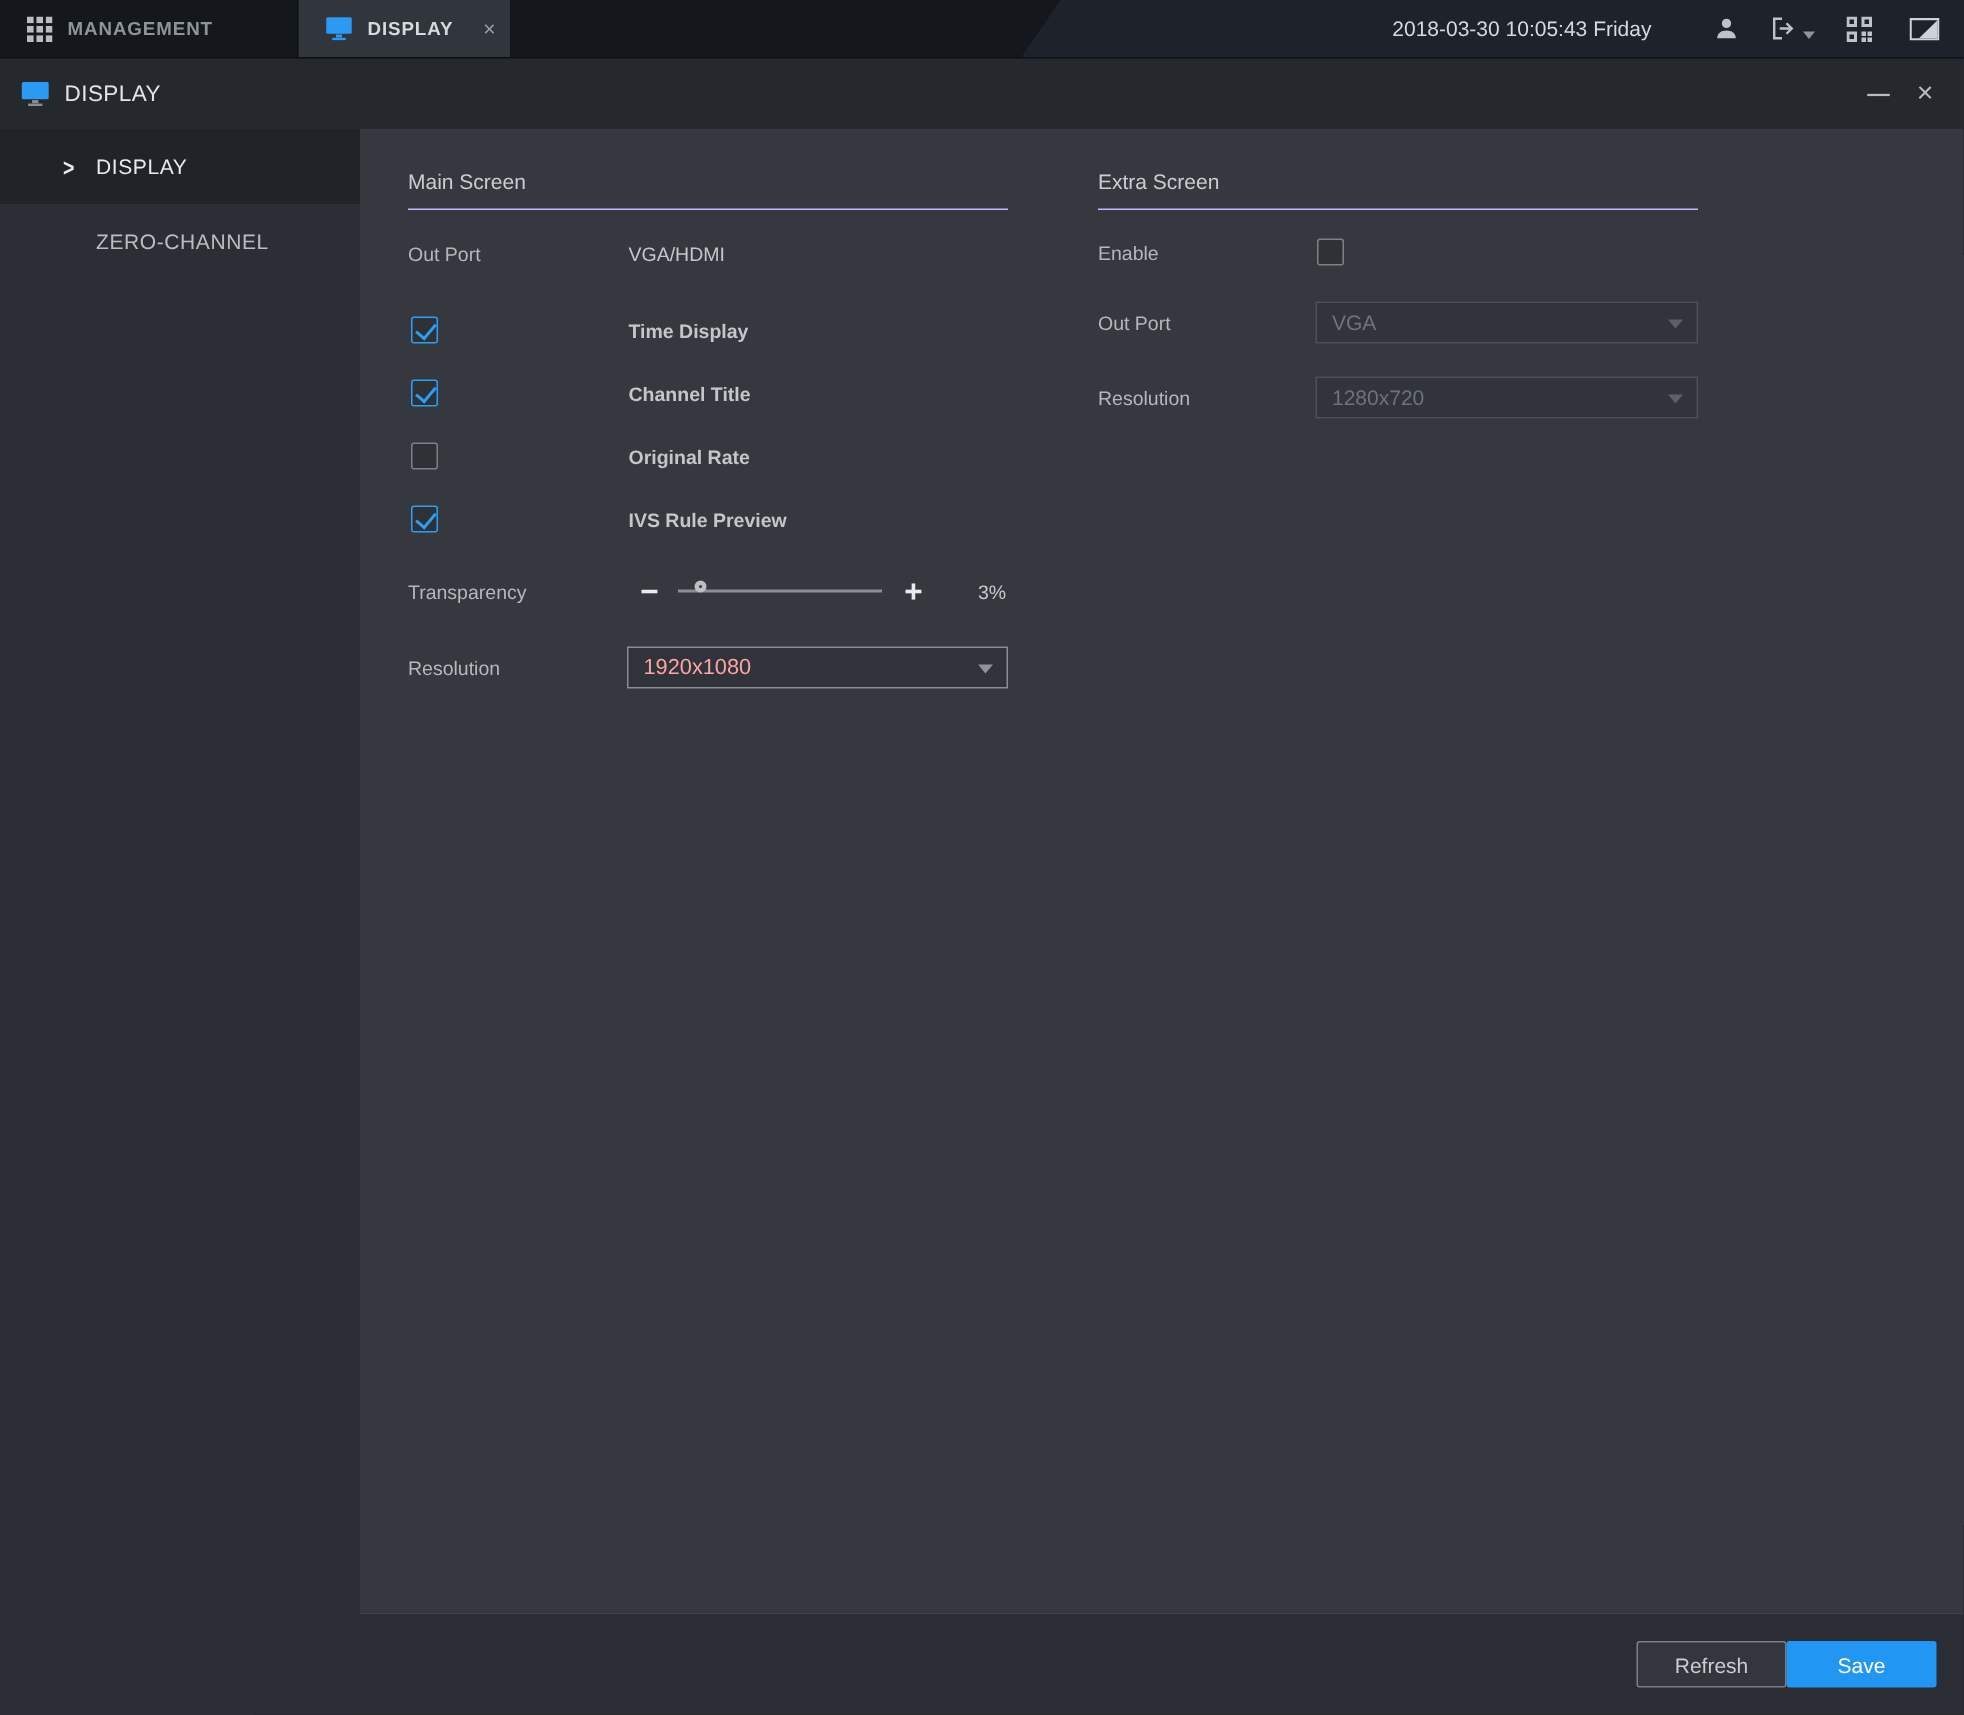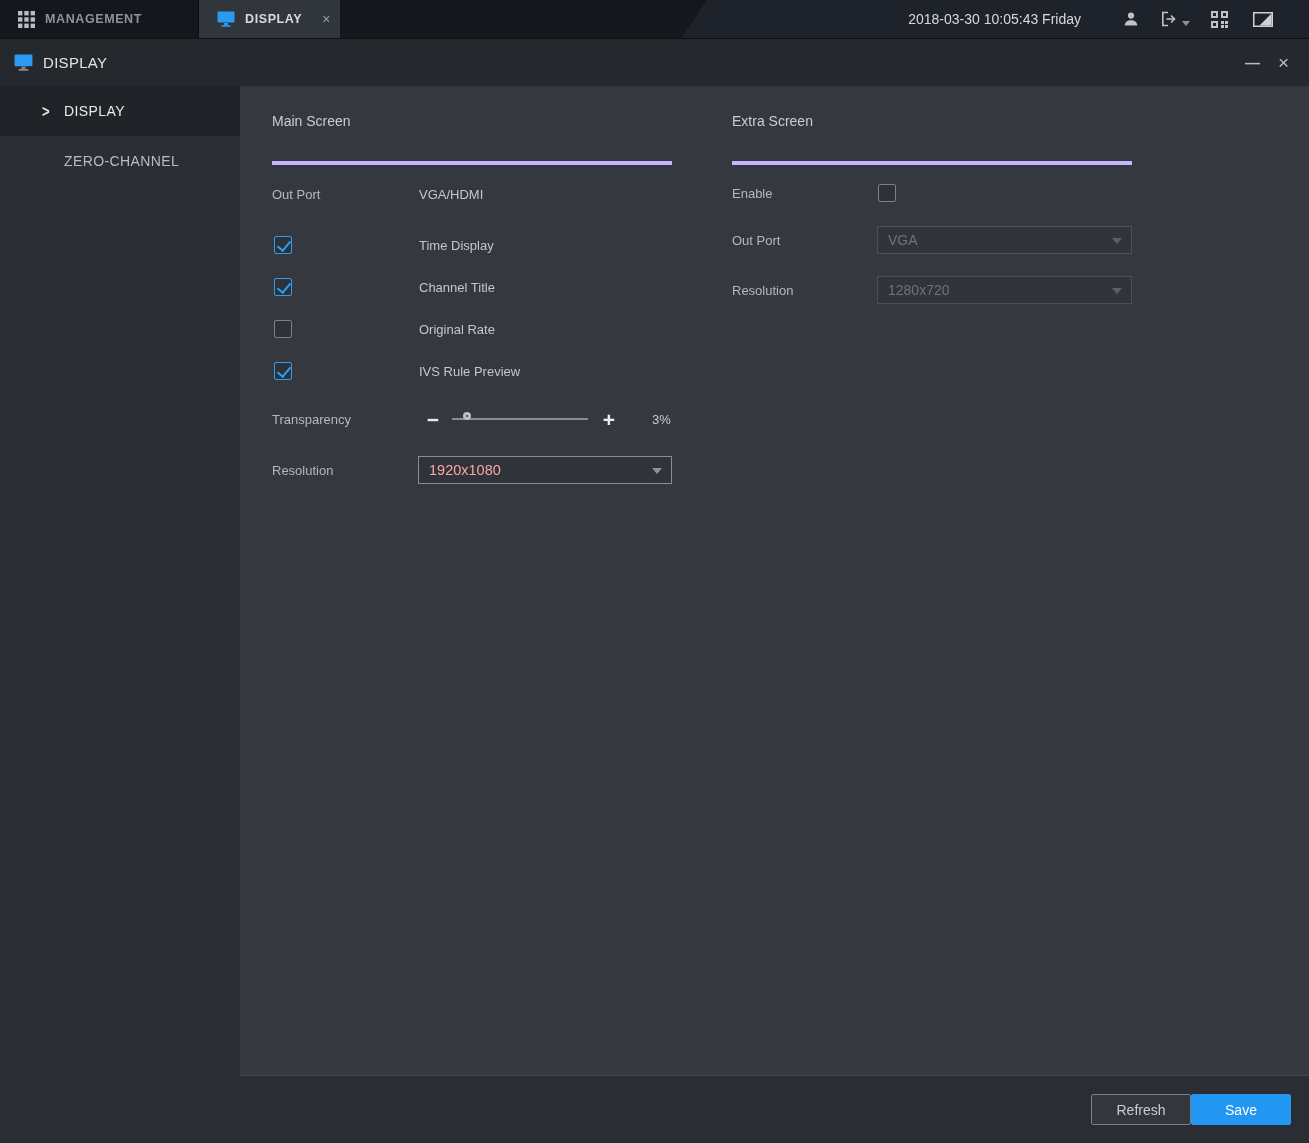--- a/index.html
+++ b/index.html
@@ -29,21 +29,21 @@
   }
   .tab-management { width:198px; color:#8d949b; }
   .tab-management .tab-label { font-size:12.5px; font-weight:bold; letter-spacing:.6px; }
   .tab-display {
     width:142px; background:#31363c; color:#d8dbde; border-left:1px solid #0d0f12;
   }
   .tab-display .tab-label { font-size:12.5px; font-weight:bold; letter-spacing:.6px; }
   .tab-close { margin-left:10px; color:#9aa0a6; font-size:14px; line-height:1; }
   .topbar-right {
     position:absolute; right:0; top:0; height:38px; z-index:2;
-    display:flex; align-items:center; gap:0; padding-right:24px;
+    display:flex; align-items:center; gap:0; padding-right:4px;
   }
   .datetime { font-size:14px; color:#d6dade; margin-right:28px; }
   .tb-icon { display:flex; align-items:center; justify-content:center; width:44px; height:38px; color:#bfc3c7; }
   .tb-icon svg { display:block; }
   .caret-down {
     width:0; height:0; border-left:4px solid transparent; border-right:4px solid transparent;
     border-top:5px solid #8f9399; margin-left:4px; align-self:center; margin-top:8px;
   }
   .logout-wrap { display:flex; }
 
@@ -73,35 +73,35 @@
     transform:scaleY(1.25);
   }
 
   .right-pane { flex:1; display:flex; flex-direction:column; min-width:0; }
   .content { position:relative; flex:1; background:#35393f; }
 
   .col { position:absolute; top:27px; width:400px; }
   .col-main { left:32px; }
   .col-extra { left:492px; }
   .section-title {
-    font-size:14px; color:#c9cdd1; padding-bottom:32px;
-    border-bottom:4px solid #c4b5fd;
+    font-size:14px; color:#c9cdd1; padding-bottom:10px;
+    border-bottom:1px solid #c4b5fd;
   }
 
   .form-row { display:flex; align-items:center; }
   .flabel { font-size:13px; color:#b4b8bc; }
 
   
   .row-outport { margin-top:22px; }
   .row-outport .flabel { width:147px; }
   .row-outport .fvalue { font-size:13px; color:#c3c7cb; }
 
   .options { margin-top:22px; }
   .opt-row { display:flex; align-items:center; height:42px; padding-left:2px; }
-  .opt-label { margin-left:127px; font-size:13px; color:#c3c7cb; }
+  .opt-label { margin-left:127px; font-size:13px; color:#c3c7cb;font-weight:bold; }
 
   .checkbox {
     position:relative; width:18px; height:18px; border-radius:2px;
     border:1px solid #7d8187; background:#2e3237; flex:0 0 18px;
   }
   .checkbox.checked { border-color:#2b9ff5; }
   .checkbox.checked::after {
     content:""; position:absolute; left:5px; top:1px; width:6px; height:11px;
     border-right:2px solid #2b9ff5; border-bottom:2px solid #2b9ff5;
     transform:rotate(40deg);

